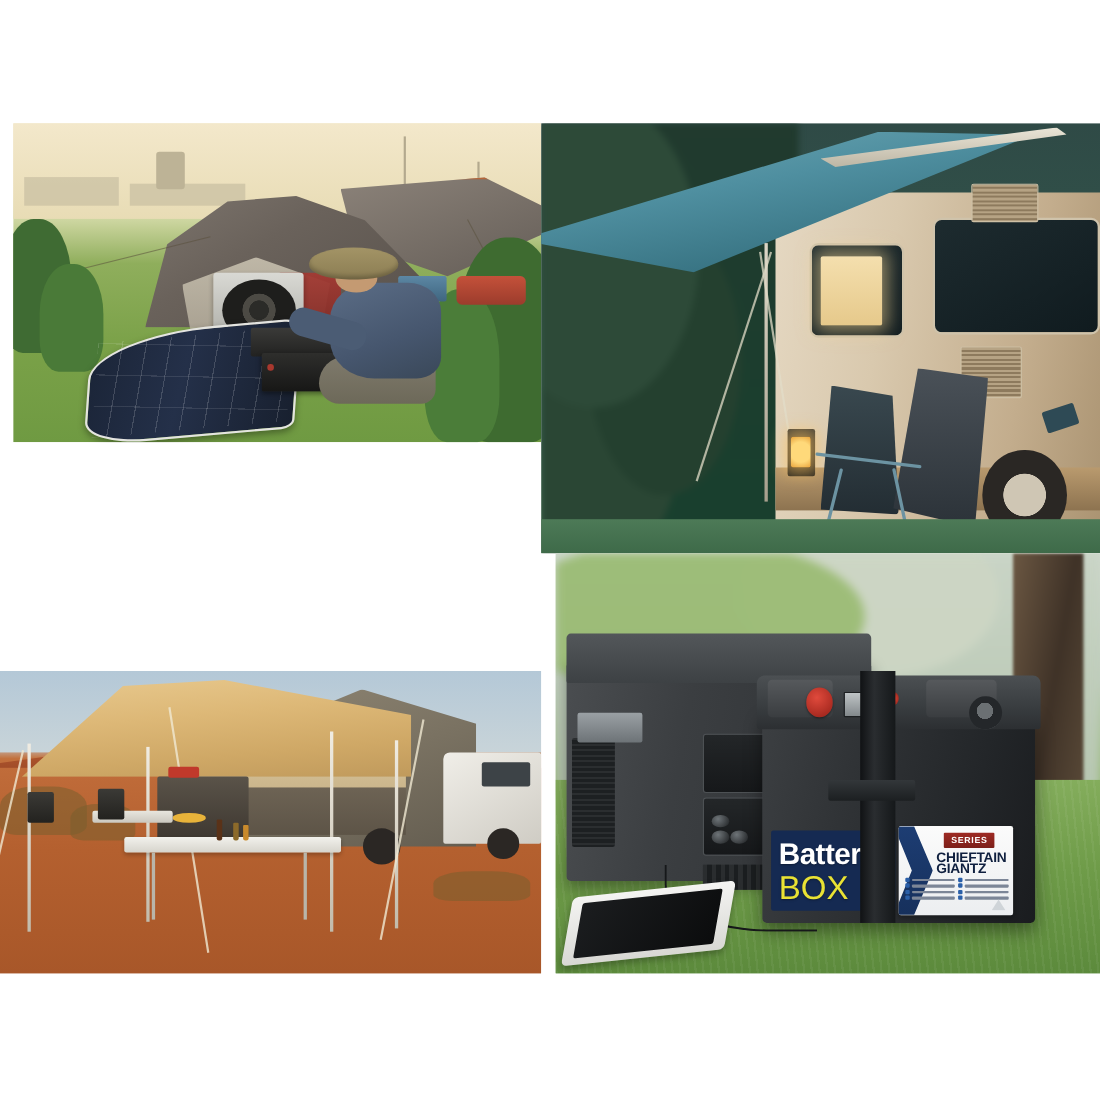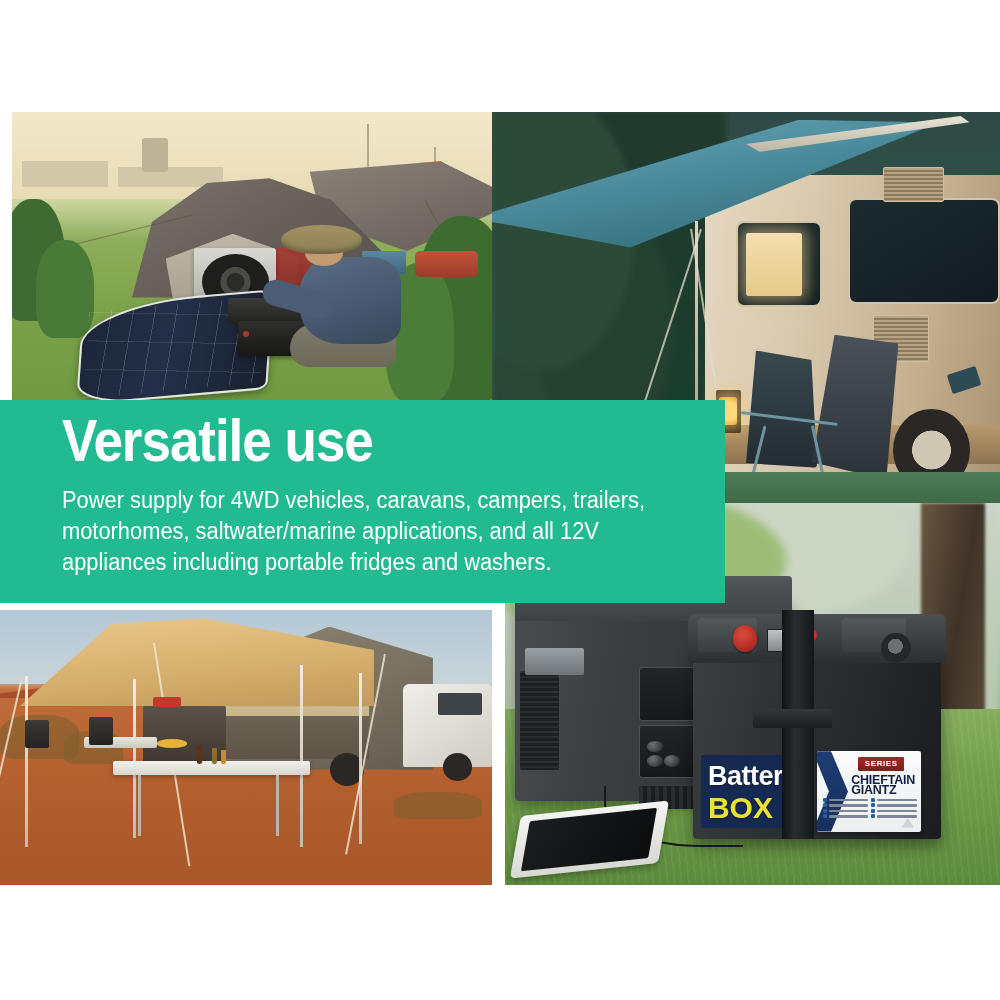--- a/index.html
+++ b/index.html
@@ -361,21 +361,21 @@
     border-radius:2px;
   }
   .s4-label-batt {
     position:absolute; left:6%; top:60%;
     color:#ffffff; font-weight:bold; font-size:27px;
     letter-spacing:-.5px; line-height:1;
     text-shadow:0 1px 2px rgba(0,0,0,.35);
   }
   .s4-label-box {
     position:absolute; left:6%; top:76%;
-    color:#e9e234; font-weight:bold; font-size:30px;
+    color:#e9e234; font-weight:normal; font-size:30px;
     letter-spacing:0px; line-height:1;
     text-shadow:0 1px 2px rgba(0,0,0,.35);
   }
   
   .s4-sticker {
     position:absolute; left:50%; top:54%; width:42%; height:42%;
     background:linear-gradient(#fbfbfb,#eceef0);
     border-radius:2px;
     box-shadow:0 2px 5px rgba(0,0,0,.3);
     overflow:hidden;
@@ -642,22 +642,14 @@
       <div class="s4-led"></div>
       <div class="s4-socket"></div>
       <div class="s4-strap"></div>
       <div class="s4-strap-buckle"></div>
 
       <div class="s4-cable"></div>
       <div class="s4-tablet"></div>
     </div>
   </div>
 
-  <div class="green-panel">
-    <div class="headline">Versatile use</div>
-    <div class="body-copy">
-      <span>Power supply for 4WD vehicles, caravans, campers, trailers,</span>
-      <span>motorhomes, saltwater/marine applications, and all 12V</span>
-      <span>appliances including portable fridges and washers.</span>
-    </div>
-  </div>
 
 </div>
 
 </body></html>

